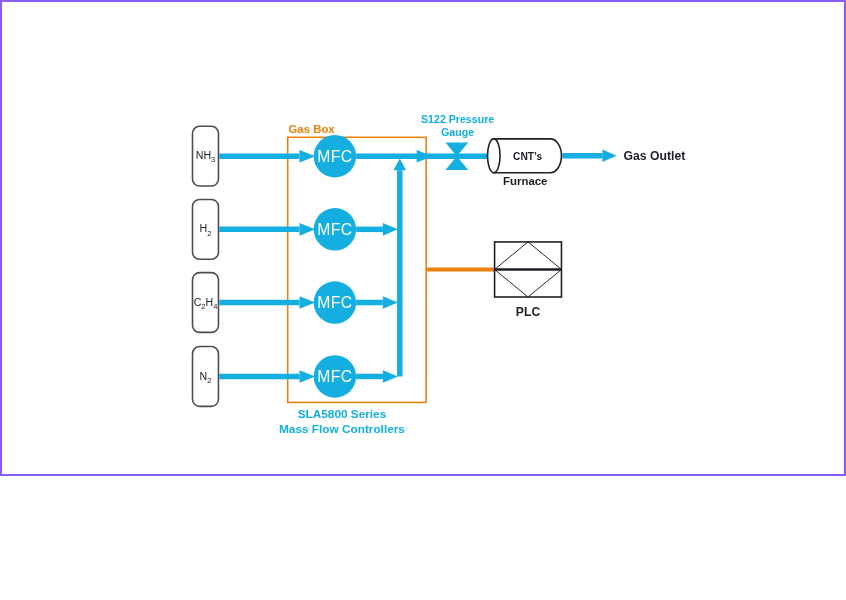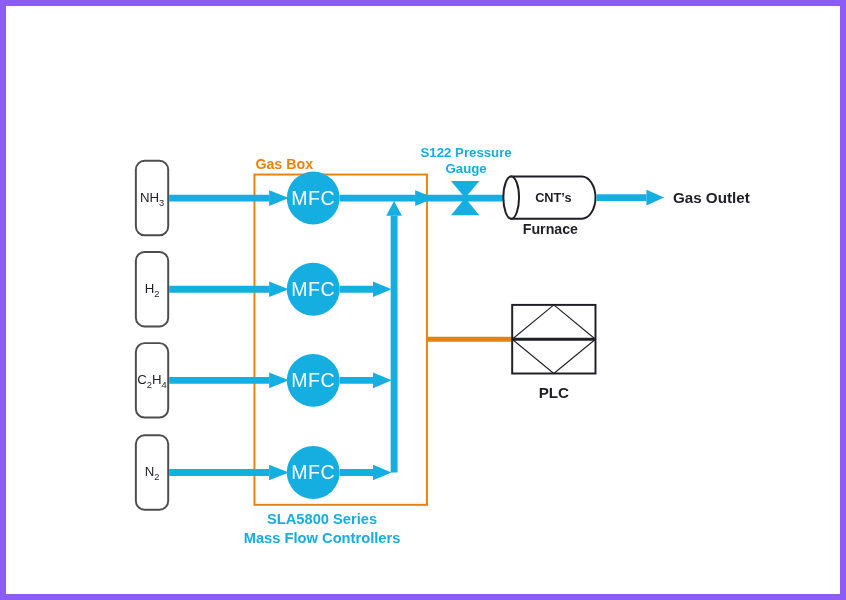--- a/index.html
+++ b/index.html
@@ -4,23 +4,23 @@
 <style>
   :root{
     --cyan:#14AEE0;
     --orange:#E8820B;
     --ink:#1E1E26;
     --cylinder_border:#4D4D4D;
   }
   html,body{margin:0;padding:0;background:#ffffff;}
   .frame{
     position:relative;
-    width:846px;height:600px;
+    width:846px;height:476px;
     box-sizing:border-box;
-    border:6px solid #8b5cf6;
+    border:2px solid #8b5cf6;
     background:#fff;
     font-family:"Liberation Sans",sans-serif;
   }
   svg{display:block;width:100%;height:100%;}
   text{font-family:"Liberation Sans",sans-serif;fill:var(--ink);}
   .pipe{stroke:var(--cyan);stroke-width:7;fill:none;}
   .arrow{fill:var(--cyan);stroke:none;}
   .valve-tri{fill:var(--cyan);stroke:none;}
   .mfc-circle{fill:var(--cyan);stroke:none;}
   .mfc-text{fill:#ffffff;font-size:20px;letter-spacing:.5px;}

